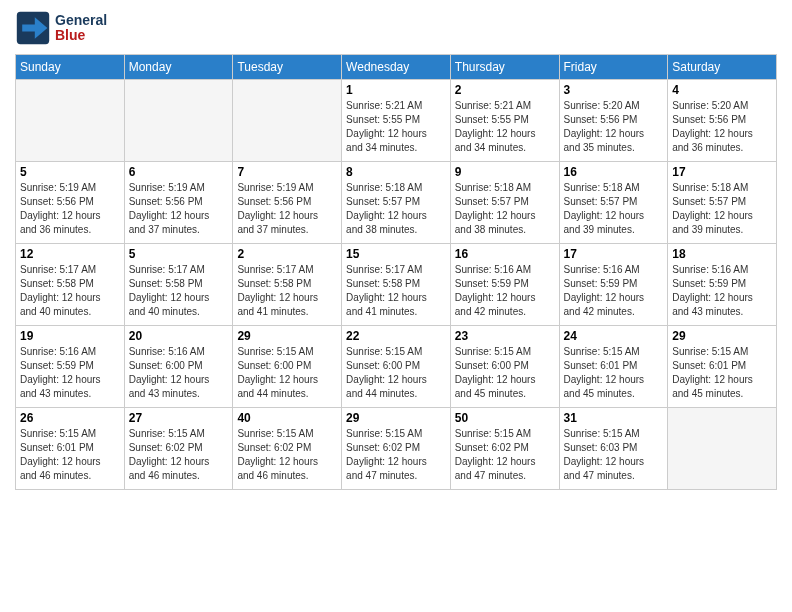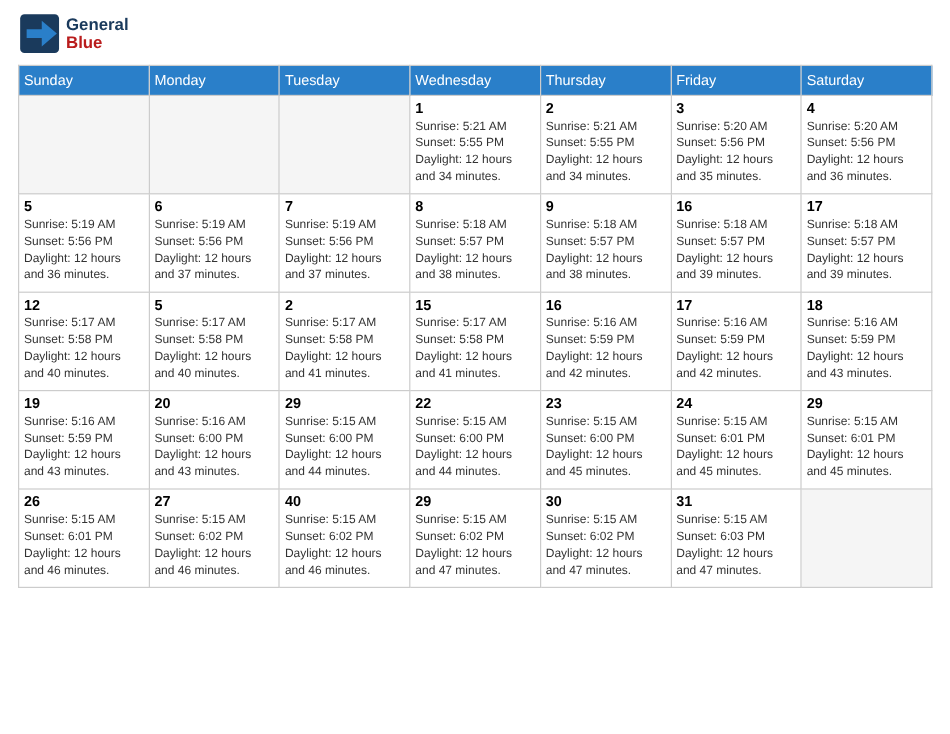--- a/index.html
+++ b/index.html
@@ -235,21 +235,21 @@
           </td>
           <td>
             <span class="day-num">40</span>
             <div class="day-info">Sunrise: 5:15 AM<br>Sunset: 6:02 PM<br>Daylight: 12 hours and 46 minutes.</div>
           </td>
           <td>
             <span class="day-num">29</span>
             <div class="day-info">Sunrise: 5:15 AM<br>Sunset: 6:02 PM<br>Daylight: 12 hours and 47 minutes.</div>
           </td>
           <td>
-            <span class="day-num">30</span>
+            <span class="day-num">50</span>
             <div class="day-info">Sunrise: 5:15 AM<br>Sunset: 6:02 PM<br>Daylight: 12 hours and 47 minutes.</div>
           </td>
           <td>
             <span class="day-num">31</span>
             <div class="day-info">Sunrise: 5:15 AM<br>Sunset: 6:03 PM<br>Daylight: 12 hours and 47 minutes.</div>
           </td>
           <td class="empty"></td>
         </tr>
       </tbody>
   </table>

